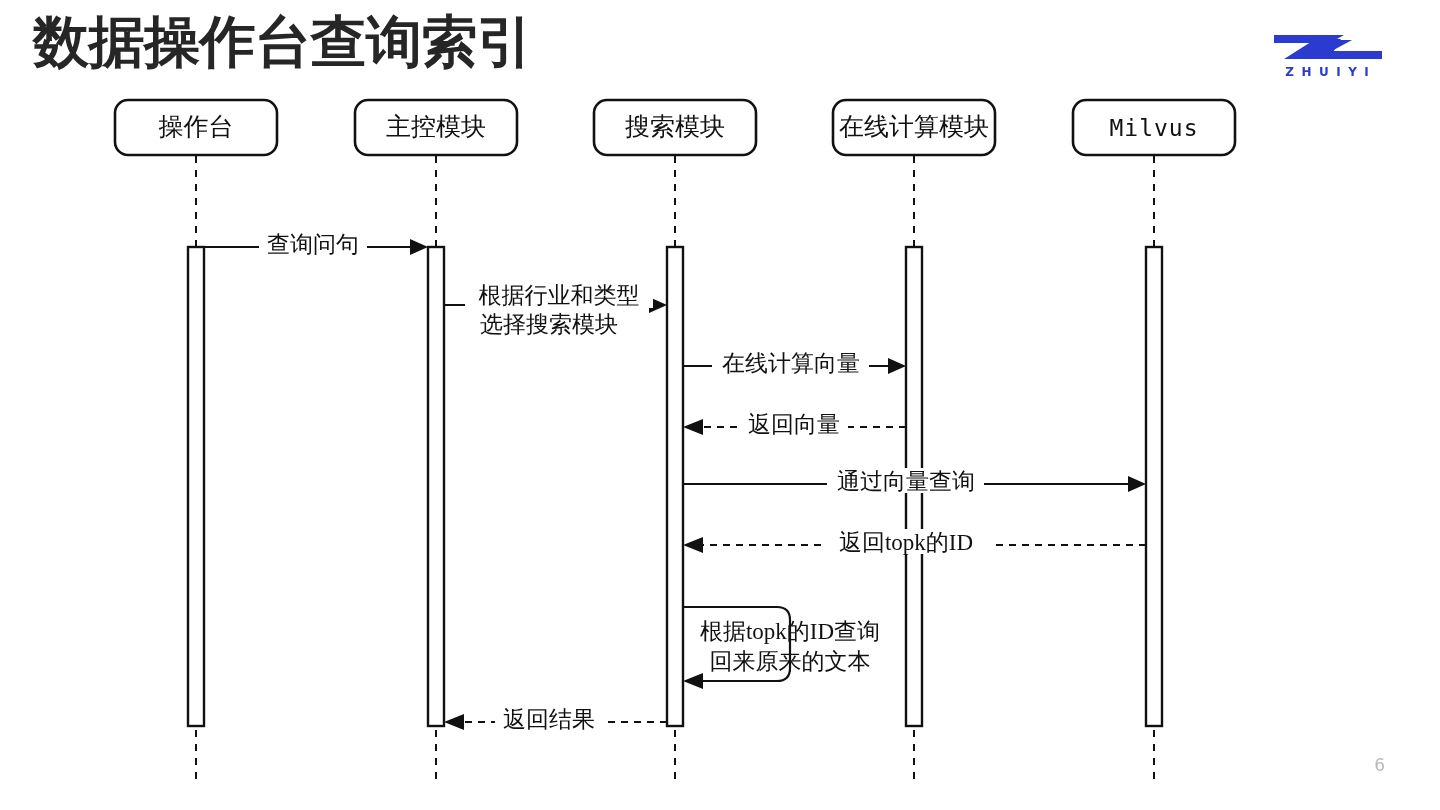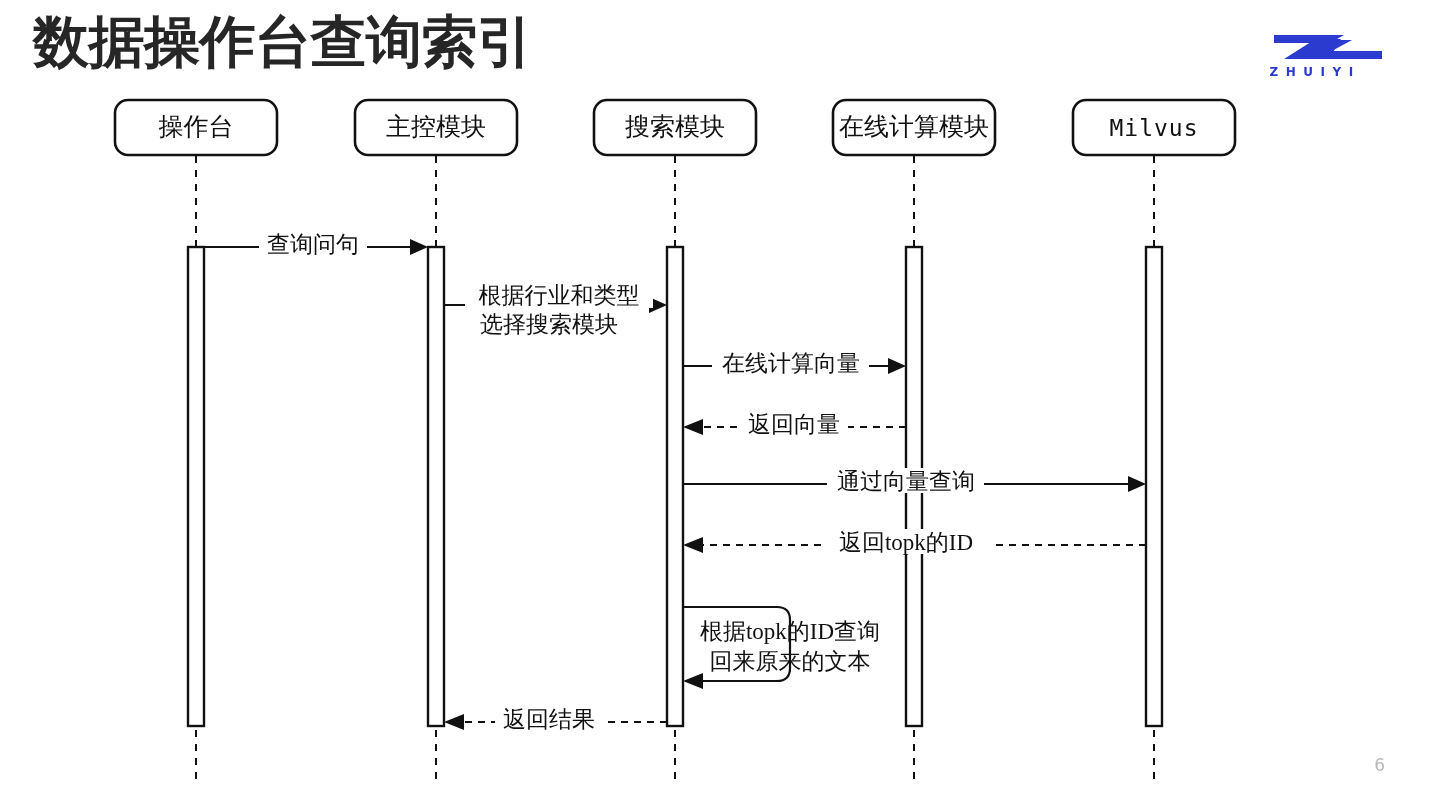--- a/index.html
+++ b/index.html
@@ -41,21 +41,21 @@
   }
   #brand-logo .mark {
     position: relative;
     width: 118px;
     height: 34px;
     margin-left: 8px;
   }
   #brand-logo svg { display: block; }
   #brand-wordmark {
     margin-top: 1px;
-    text-align: left;
+    text-align: center;
     font-family: "DejaVu Sans", "Liberation Sans", sans-serif;
     font-size: 12px;
     font-weight: bold;
     letter-spacing: 7.5px;
     text-indent: 7.5px;
     color: #2B3BD0;
   }
 
   
   #page-number {

